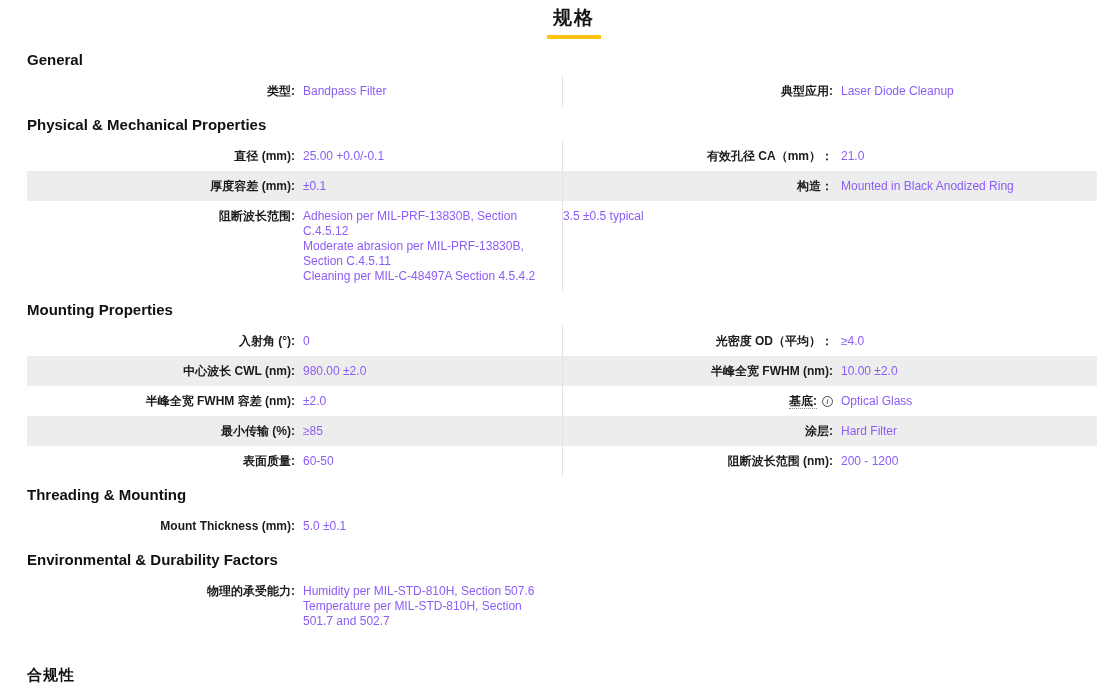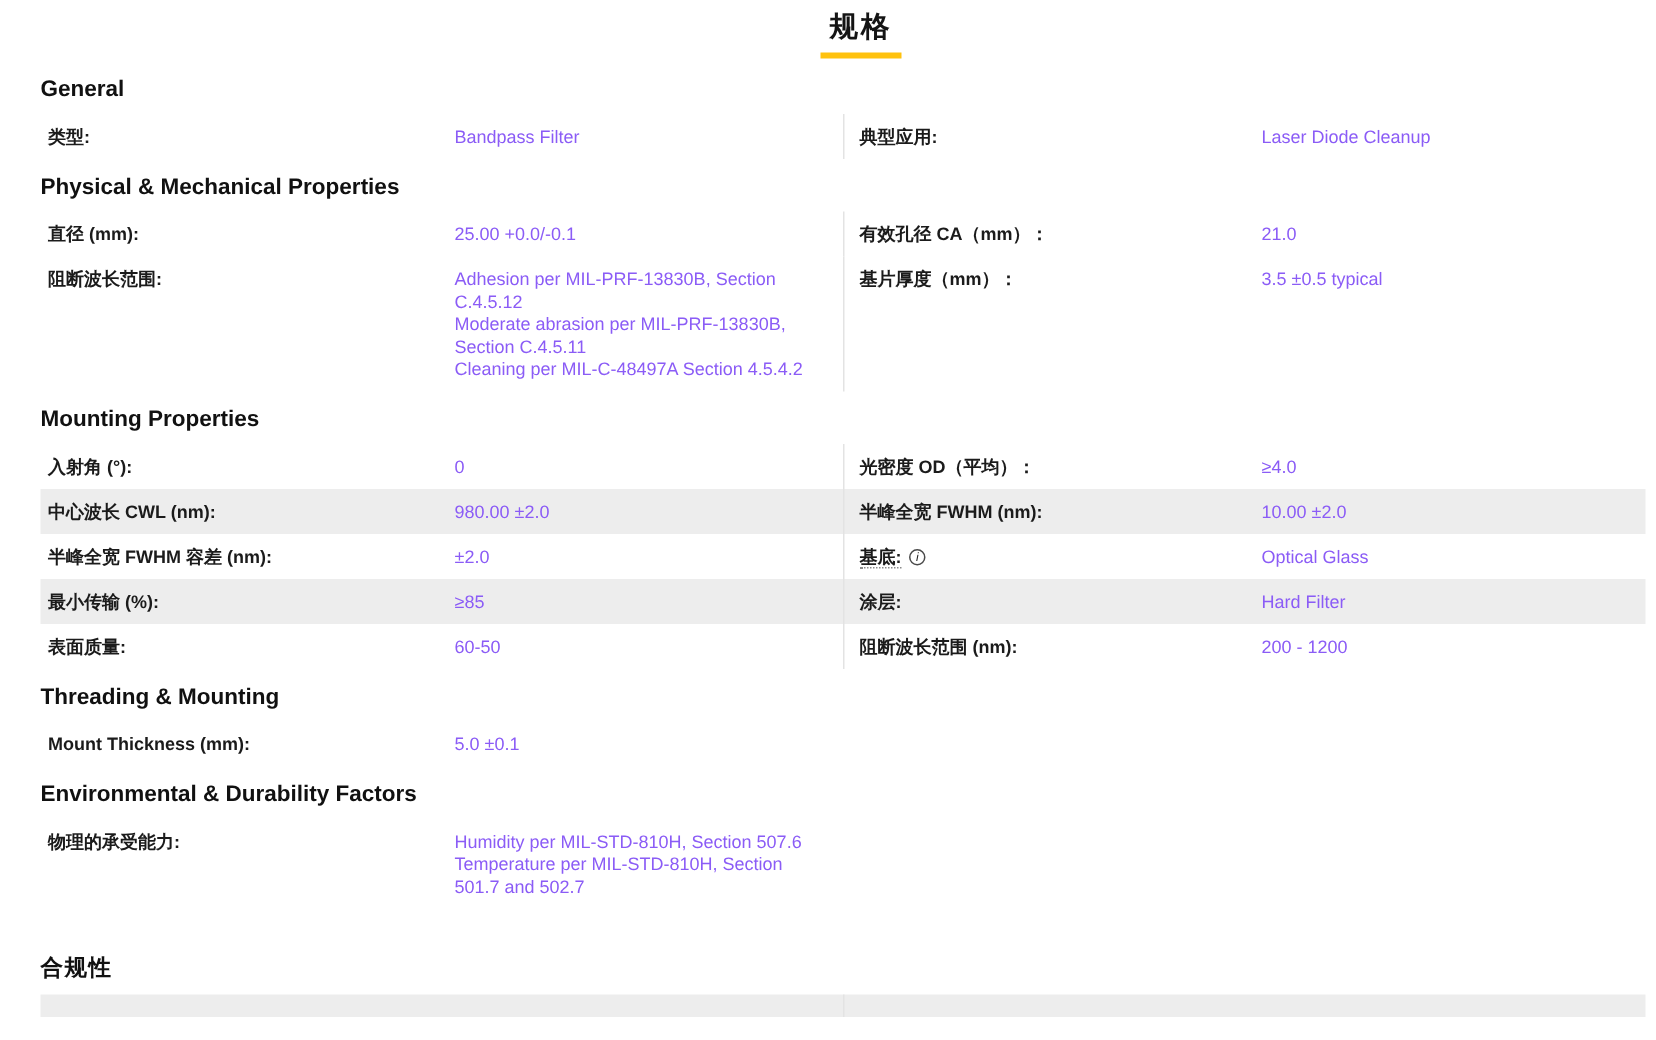--- a/index.html
+++ b/index.html
@@ -19,21 +19,21 @@
     font-size:15px; font-weight:800; color:#111;
     margin:10px 0 8px;
   }
   .section-heading.cjk { letter-spacing:1px; }
   .gap-before { margin-top:30px; }
   .spec-table { width:1070px; }
   .row { display:flex; }
   .row.shaded { background:var(--row_alt, #ededed); }
   .cell { width:50%; display:flex; padding:8px 0 7px; line-height:15px; }
   .cell.right-divided { border-left:1px solid #e3e3e3; }
-  .label { flex:0 0 276px; padding-left:5px; padding-right:8px; font-weight:700; color:#1b1b1b; }
+  .label { flex:0 0 276px; padding-left:5px; padding-right:8px; font-weight:700; color:#1b1b1b;text-align:right; }
   .cell.right .label { flex-basis:278px; padding-left:10px; }
   .value { flex:1; white-space:pre-line; padding-right:10px; color:#8b5cf6; }
   .tooltip-term { border-bottom:1px dotted #8a8a8a; cursor:help; }
   .info-icon {
     display:inline-block; width:11px; height:11px; border:1px solid #4a4a4a; border-radius:50%;
     font-size:8px; line-height:10px; text-align:center; margin-left:5px; vertical-align:1px;
     font-weight:400; cursor:help;
   }
   .info-icon::after { content:"i"; font-style:italic; }
 </style>
@@ -65,29 +65,38 @@
     <div class="row">
       <div class="cell left">
         <div class="label">直径 (mm):</div>
         <div class="value">25.00 +0.0/-0.1</div>
       </div>
       <div class="cell right right-divided">
         <div class="label">有效孔径 CA（mm）：</div>
         <div class="value">21.0</div>
       </div>
     </div>
+    <div class="row shaded">
+      <div class="cell left">
+        <div class="label">厚度容差 (mm):</div>
+        <div class="value">±0.1</div>
+      </div>
+      <div class="cell right right-divided">
+        <div class="label">构造：</div>
+        <div class="value">Mounted in Black Anodized Ring</div>
+      </div>
+    </div>
     <div class="row">
       <div class="cell left">
         <div class="label">阻断波长范围:</div>
         <div class="value">Adhesion per MIL-PRF-13830B, Section C.4.5.12
 Moderate abrasion per MIL-PRF-13830B, Section C.4.5.11
 Cleaning per MIL-C-48497A Section 4.5.4.2</div>
       </div>
       <div class="cell right right-divided">
-        <div class="label">基片厚度（mm）：</div>
         <div class="value">3.5 ±0.5 typical</div>
       </div>
     </div>
   </div>
 
   <div class="section-heading">Mounting Properties</div>
   <div class="spec-table">
     <div class="row">
       <div class="cell left">
         <div class="label">入射角 (°):</div>

